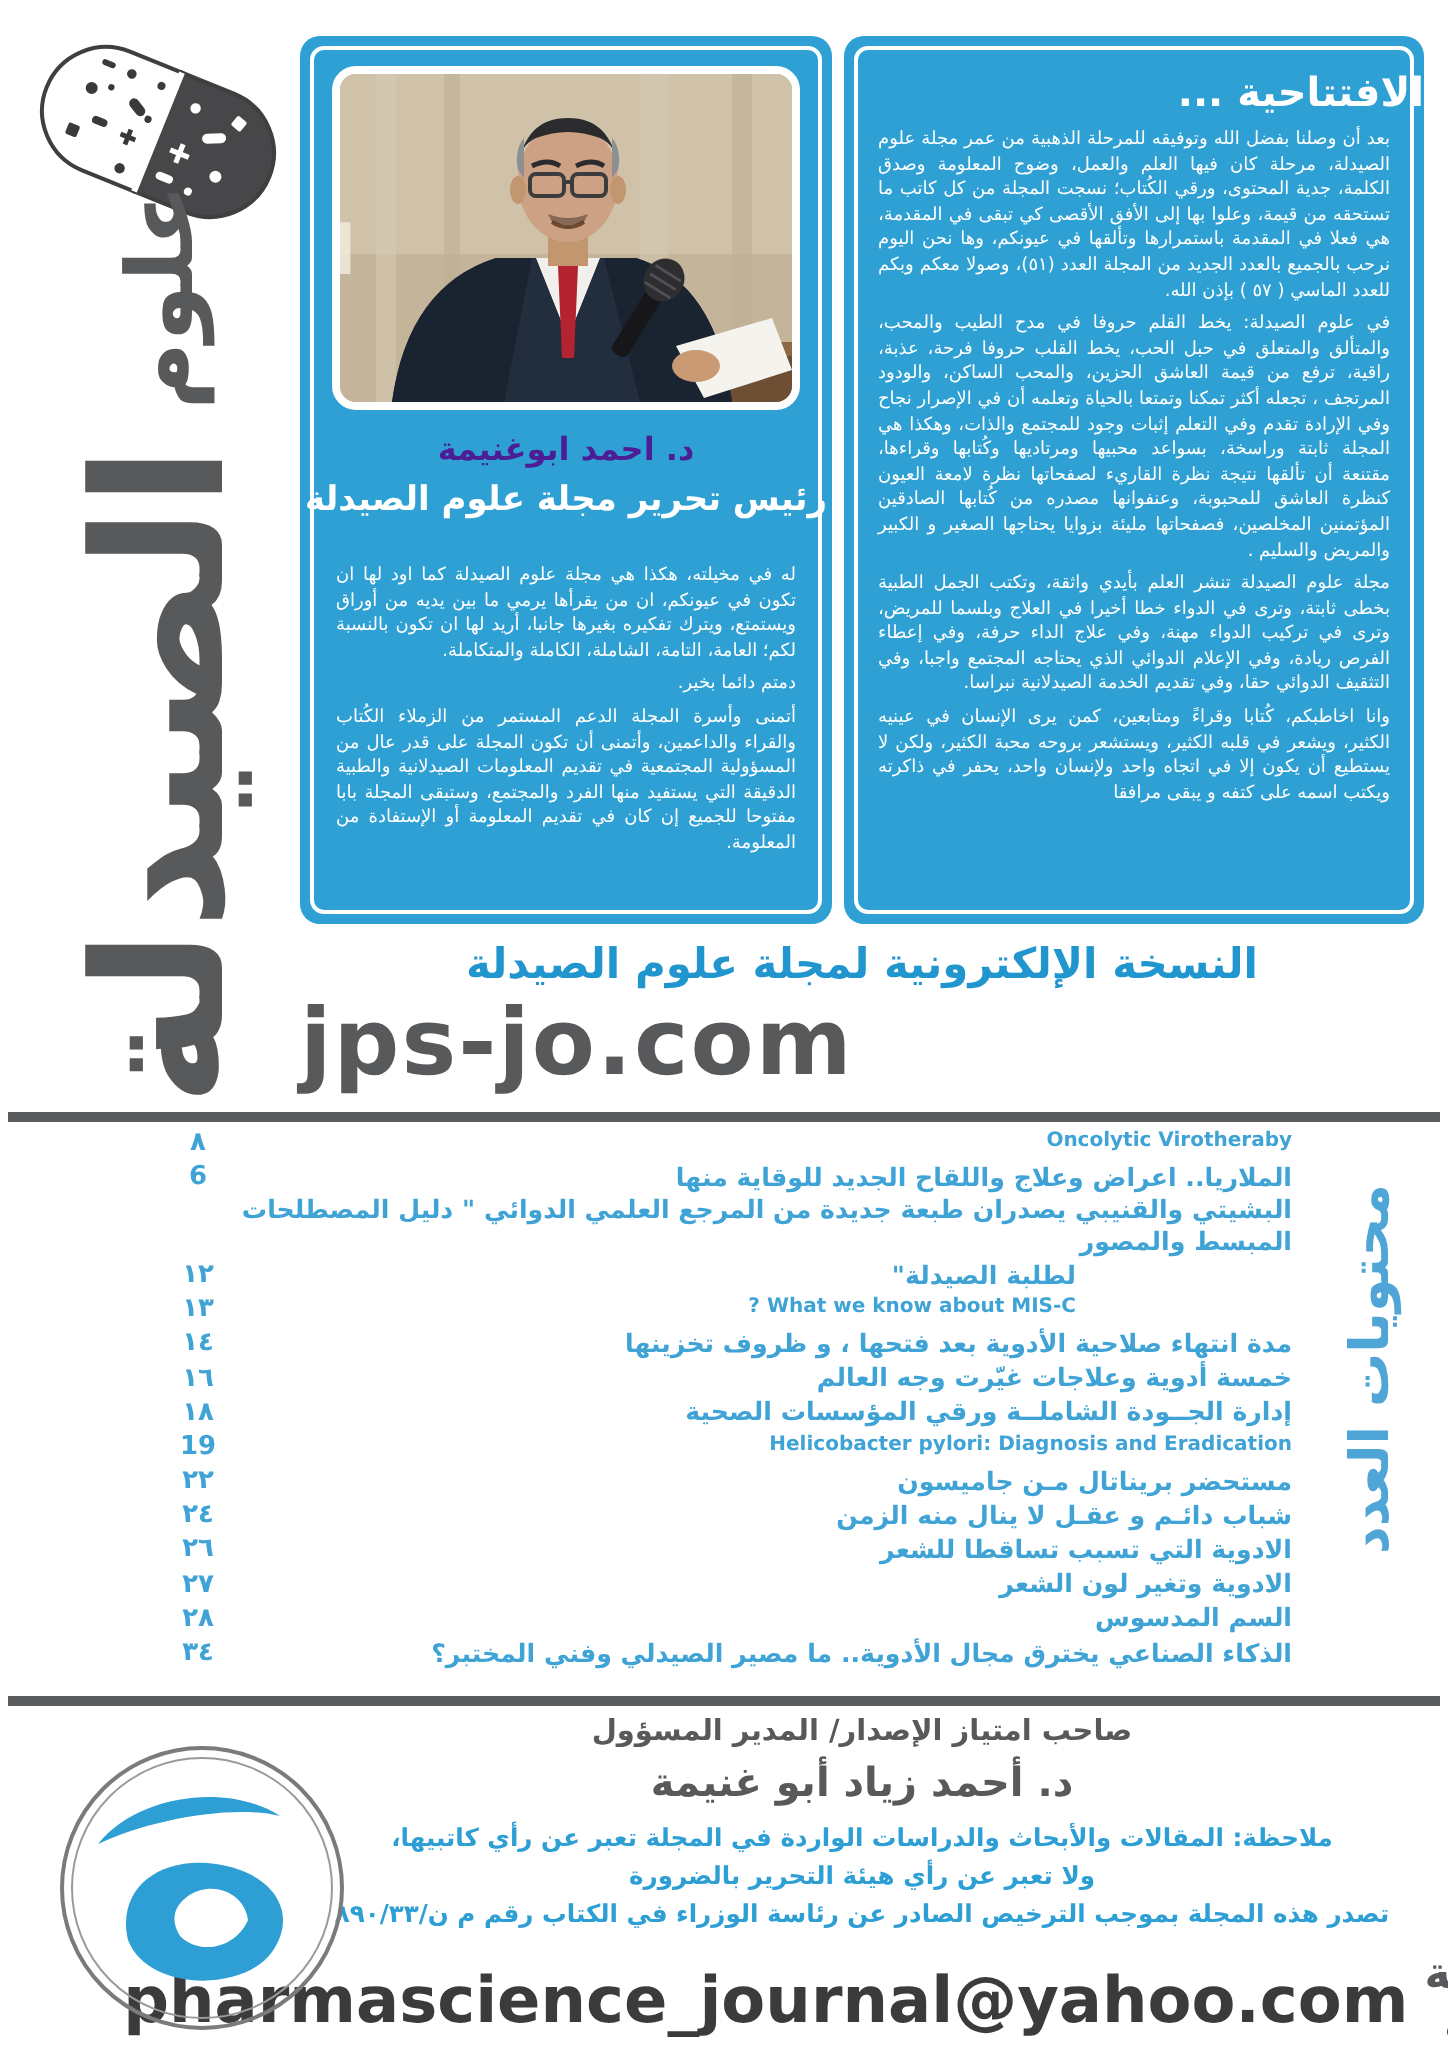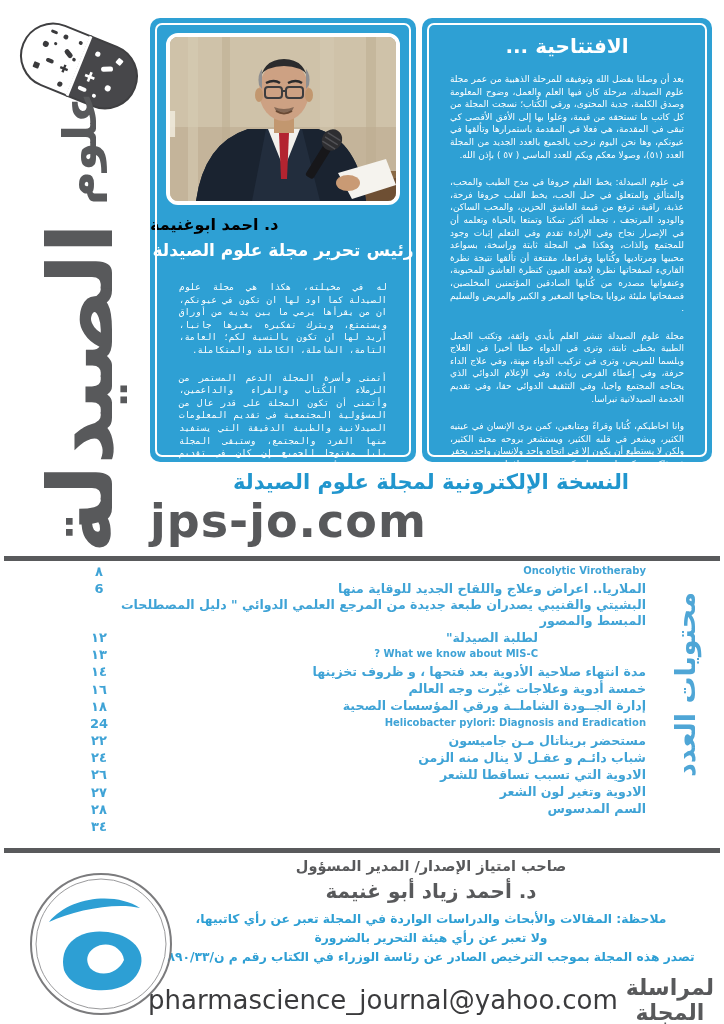--- a/index.html
+++ b/index.html
@@ -16,27 +16,27 @@
   .vlogo-word2{font-size:90px;letter-spacing:-2px;}
 
   
   .panel{position:absolute;top:18px;background:#2ea0d4;border-radius:10px;}
   .panel-frame{position:absolute;inset:5px;border:2px solid #ffffff;border-radius:7px;pointer-events:none;}
   .photo-panel{left:150px;width:266px;height:444px;}
   .editorial-panel{left:422px;width:290px;height:444px;}
 
   .photo-wrap{position:relative;margin:15px auto 0;width:226px;height:164px;
               border:4px solid #ffffff;border-radius:12px;overflow:hidden;background:#c7b89d;}
-  .caption-name{margin-top:10px;text-align:left;color:#000000;font-weight:bold;font-size:16px;direction:rtl;}
+  .caption-name{margin-top:10px;text-align:center;color:#4c1d95;font-weight:bold;font-size:16px;direction:rtl;}
   .caption-role{margin-top:6px;text-align:center;color:#ffffff;font-weight:bold;font-size:17px;direction:rtl;}
   .panel-body{direction:rtl;text-align:justify;color:#ffffff;font-size:9px;line-height:12.6px;}
-  .photo-panel .panel-body{margin:22px 14px 0;font-family:Liberation Mono, monospace;}
+  .photo-panel .panel-body{margin:22px 14px 0;}
   .editorial-panel .panel-body{margin:6px 13px 0;}
-  .panel-body p{margin:15px;}
-  .editorial-title{margin-top:16px;text-align:center;color:#ffffff;font-weight:bold;font-size:20px;direction:rtl;}
+  .panel-body p{margin:4px;}
+  .editorial-title{margin-top:16px;text-align:right;color:#ffffff;font-weight:bold;font-size:20px;direction:rtl;}
 
   
   .eheading{position:absolute;left:150px;top:470px;width:562px;text-align:center;
             color:#2196ce;font-weight:bold;font-size:21px;direction:rtl;}
   .website{position:absolute;left:150px;top:494px;width:562px;
            color:#58595b;font-weight:bold;font-size:46px;letter-spacing:1px;}
   .rule{position:absolute;left:4px;right:4px;height:5px;background:#595a5c;}
   .rule1{top:556px;} .rule2{top:848px;}
 
   
@@ -51,21 +51,21 @@
                       transform-origin:0 0;direction:rtl;color:#4fa6d6;font-weight:bold;
                       font-size:27px;white-space:nowrap;line-height:52px;}
 
   
   .footer{position:absolute;left:150px;top:858px;width:562px;text-align:center;}
   .pub-label{color:#58595b;font-weight:bold;font-size:14.5px;direction:rtl;}
   .pub-name{margin-top:5px;color:#58595b;font-weight:bold;font-size:20px;direction:rtl;}
   .notes{margin-top:7px;color:#2e9fd4;font-weight:bold;font-size:12.3px;line-height:19px;direction:rtl;}
   .contact{margin-top:8px;direction:rtl;display:flex;justify-content:center;align-items:center;gap:8px;}
   .contact-label{color:#58595b;font-weight:bold;font-size:22px;}
-  .contact-email{color:#3b3b3d;font-weight:normal;font-size:26px;direction:ltr;}
+  .contact-email{color:#3b3b3d;font-weight:bold;font-size:32px;direction:ltr;}
   .assoc{position:absolute;left:12px;top:870px;}
 </style>
 </head>
 <body>
 
 <div class="page">
 
   <div class="capsule">
     <svg width="126" height="112" viewBox="0 0 126 112">
       <g transform="rotate(22 63 56)">
@@ -143,22 +143,22 @@
           <path d="M145,96 h15 M145,101 h15 M145,106 h15" stroke="#515155" stroke-width="1.4"></path>
         </g>
         <polygon points="168,136 216,122 226,148 182,162" fill="#f5f3ee"></polygon>
         <ellipse cx="178" cy="146" rx="12" ry="8" fill="#c99a74"></ellipse>
       </svg>
     </div>
     <div class="caption-name">د. احمد ابوغنيمة</div>
     <div class="caption-role">رئيس تحرير مجلة علوم الصيدلة</div>
     <div class="panel-body">
       <p>له في مخيلته، هكذا هي مجلة علوم الصيدلة كما اود لها ان تكون في عيونكم، ان من يقرأها يرمي ما بين يديه من أوراق ويستمتع، ويترك تفكيره بغيرها جانبا، أريد لها ان تكون بالنسبة لكم؛ العامة، التامة، الشاملة، الكاملة والمتكاملة.</p>
+      <p>دمتم دائما بخير.</p>
       <p>أتمنى وأسرة المجلة الدعم المستمر من الزملاء الكُتاب والقراء والداعمين، وأتمنى أن تكون المجلة على قدر عال من المسؤولية المجتمعية في تقديم المعلومات الصيدلانية والطبية الدقيقة التي يستفيد منها الفرد والمجتمع، وستبقى المجلة بابا مفتوحا للجميع إن كان في تقديم المعلومة أو الإستفادة من المعلومة.</p>
-      <p>دمتم دائما بخير.</p>
     </div>
   </div>
 
   <div class="panel editorial-panel">
     <div class="panel-frame"></div>
     <div class="editorial-title">الافتتاحية ...</div>
     <div class="panel-body">
       <p>بعد أن وصلنا بفضل الله وتوفيقه للمرحلة الذهبية من عمر مجلة علوم الصيدلة، مرحلة كان فيها العلم والعمل، وضوح المعلومة وصدق الكلمة، جدية المحتوى، ورقي الكُتاب؛ نسجت المجلة من كل كاتب ما تستحقه من قيمة، وعلوا بها إلى الأفق الأقصى كي تبقى في المقدمة، هي فعلا في المقدمة باستمرارها وتألقها في عيونكم، وها نحن اليوم نرحب بالجميع بالعدد الجديد من المجلة العدد (٥١)، وصولا معكم وبكم للعدد الماسي ( ٥٧ ) بإذن الله.</p>
       <p>في علوم الصيدلة: يخط القلم حروفا في مدح الطيب والمحب، والمتألق والمتعلق في حبل الحب، يخط القلب حروفا فرحة، عذبة، راقية، ترفع من قيمة العاشق الحزين، والمحب الساكن، والودود المرتجف ، تجعله أكثر تمكنا وتمتعا بالحياة وتعلمه أن في الإصرار نجاح وفي الإرادة تقدم وفي التعلم إثبات وجود للمجتمع والذات، وهكذا هي المجلة ثابتة وراسخة، بسواعد محبيها ومرتاديها وكُتابها وقراءها، مقتنعة أن تألقها نتيجة نظرة القاريء لصفحاتها نظرة لامعة العيون كنظرة العاشق للمحبوبة، وعنفوانها مصدره من كُتابها الصادقين المؤتمنين المخلصين، فصفحاتها مليئة بزوايا يحتاجها الصغير و الكبير والمريض والسليم .</p>
       <p>مجلة علوم الصيدلة تنشر العلم بأيدي واثقة، وتكتب الجمل الطبية بخطى ثابتة، وترى في الدواء خطا أخيرا في العلاج وبلسما للمريض، وترى في تركيب الدواء مهنة، وفي علاج الداء حرفة، وفي إعطاء الفرص ريادة، وفي الإعلام الدوائي الذي يحتاجه المجتمع واجبا، وفي التثقيف الدوائي حقا، وفي تقديم الخدمة الصيدلانية نبراسا.</p>
@@ -198,21 +198,21 @@
       </div>
       <div class="toc-row">
         <div class="toc-num">١٦</div>
         <div class="toc-title">خمسة أدوية وعلاجات غيّرت وجه العالم</div>
       </div>
       <div class="toc-row">
         <div class="toc-num">١٨</div>
         <div class="toc-title">إدارة الجــودة الشاملــة ورقي المؤسسات الصحية</div>
       </div>
       <div class="toc-row en">
-        <div class="toc-num">24</div>
+        <div class="toc-num">19</div>
         <div class="toc-title">Helicobacter pylori: Diagnosis and Eradication</div>
       </div>
       <div class="toc-row">
         <div class="toc-num">٢٢</div>
         <div class="toc-title">مستحضر بريناتال مـن جاميسون</div>
       </div>
       <div class="toc-row">
         <div class="toc-num">٢٤</div>
         <div class="toc-title">شباب دائـم و عقـل  لا ينال منه الزمن</div>
       </div>
@@ -223,20 +223,21 @@
       <div class="toc-row">
         <div class="toc-num">٢٧</div>
         <div class="toc-title">الادوية وتغير لون الشعر</div>
       </div>
       <div class="toc-row">
         <div class="toc-num">٢٨</div>
         <div class="toc-title">السم المدسوس</div>
       </div>
       <div class="toc-row">
         <div class="toc-num">٣٤</div>
+        <div class="toc-title">الذكاء الصناعي يخترق مجال الأدوية.. ما مصير الصيدلي وفني المختبر؟</div>
       </div>
     </div>
   <div class="toc-vertical">
     <div class="toc-vertical-inner">محتويات العدد</div>
   </div>
 
   <div class="rule rule2"></div>
 
   <div class="footer">
     <div class="pub-label">صاحب امتياز الإصدار/ المدير المسؤول</div>

